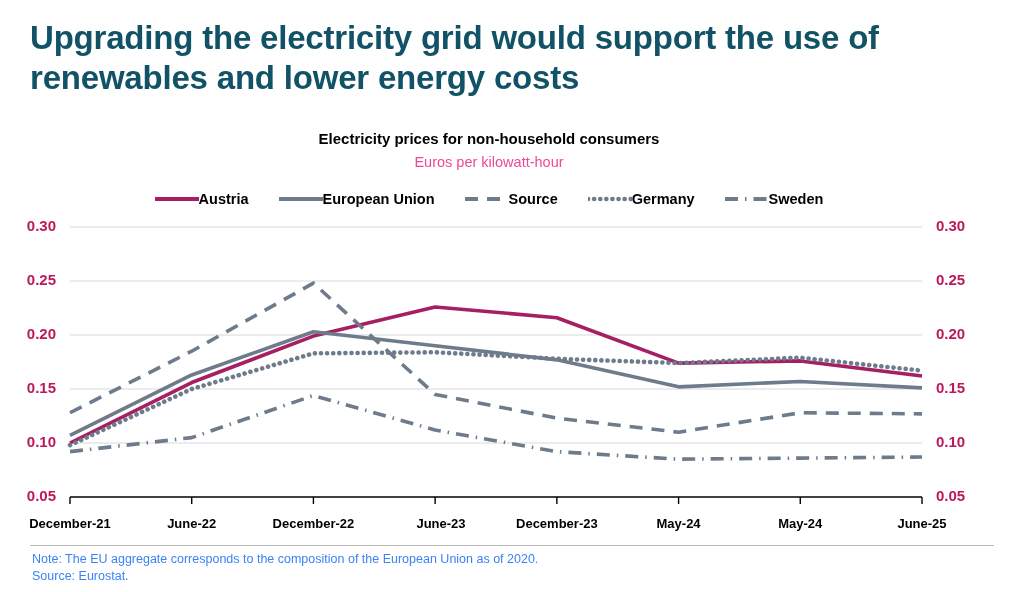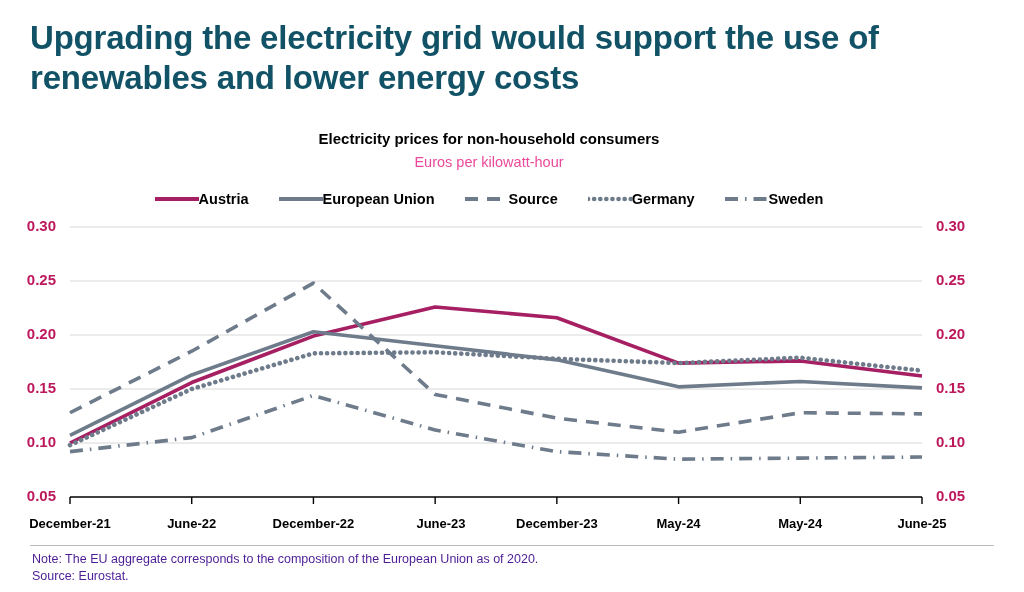--- a/index.html
+++ b/index.html
@@ -125,21 +125,21 @@
     width: 964px;
     height: 1px;
     background: #b9b9b9;
   }
   .footnote {
     position: absolute;
     left: 32px;
     top: 551px;
     font-size: 12.5px;
     line-height: 1.35;
-    color: #4c1d95;
+    color: #3b82f6;
   }
   .footnote div { white-space: nowrap; }
 </style>
 </head>
 <body>
 
 <div id="page">
 
   <div class="headline">Upgrading the electricity grid would support the use of renewables and lower energy costs</div>
 

